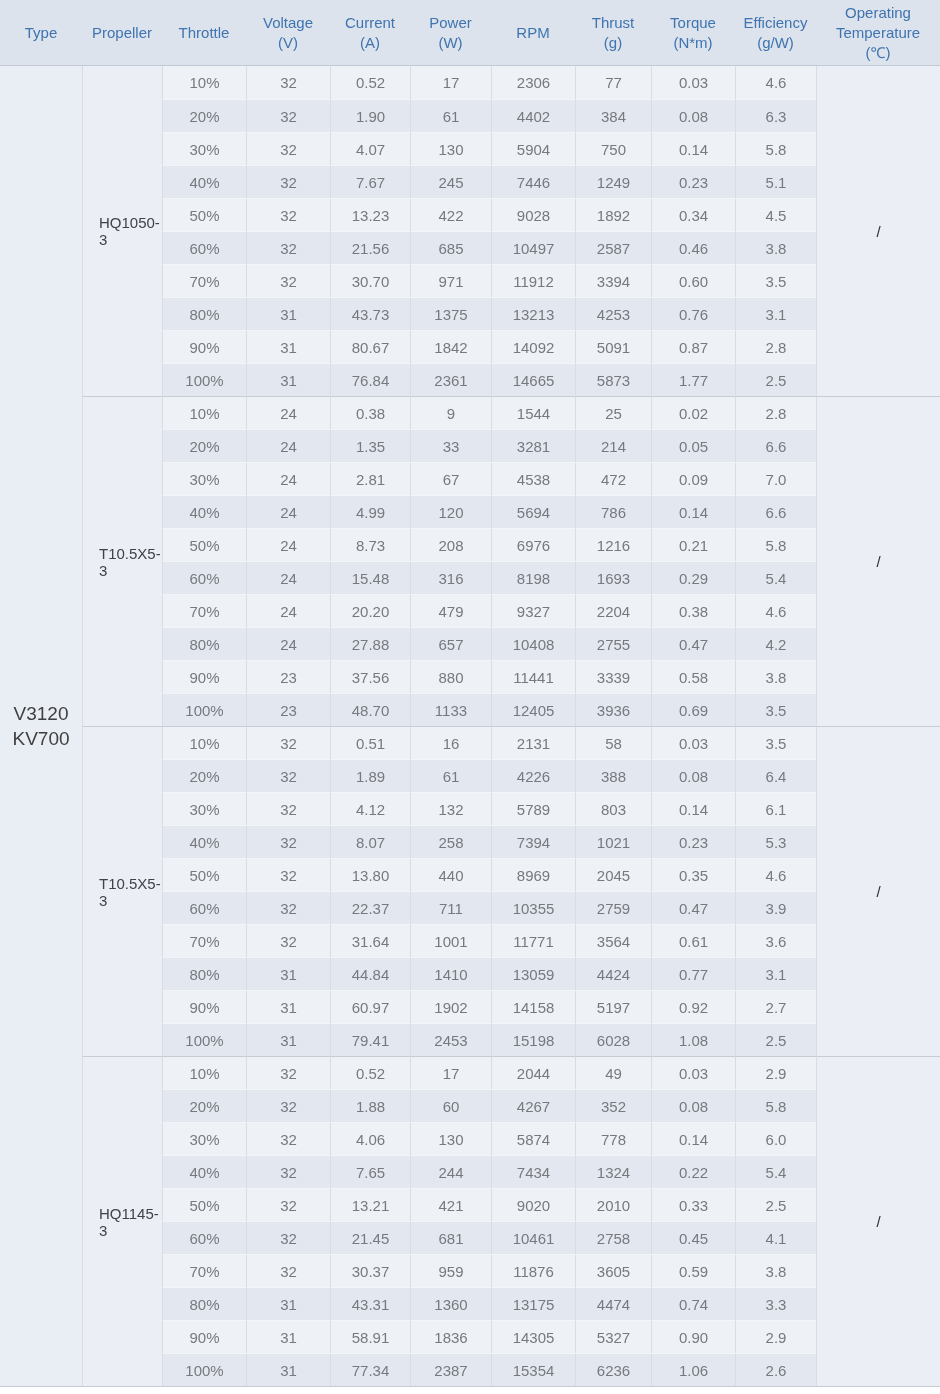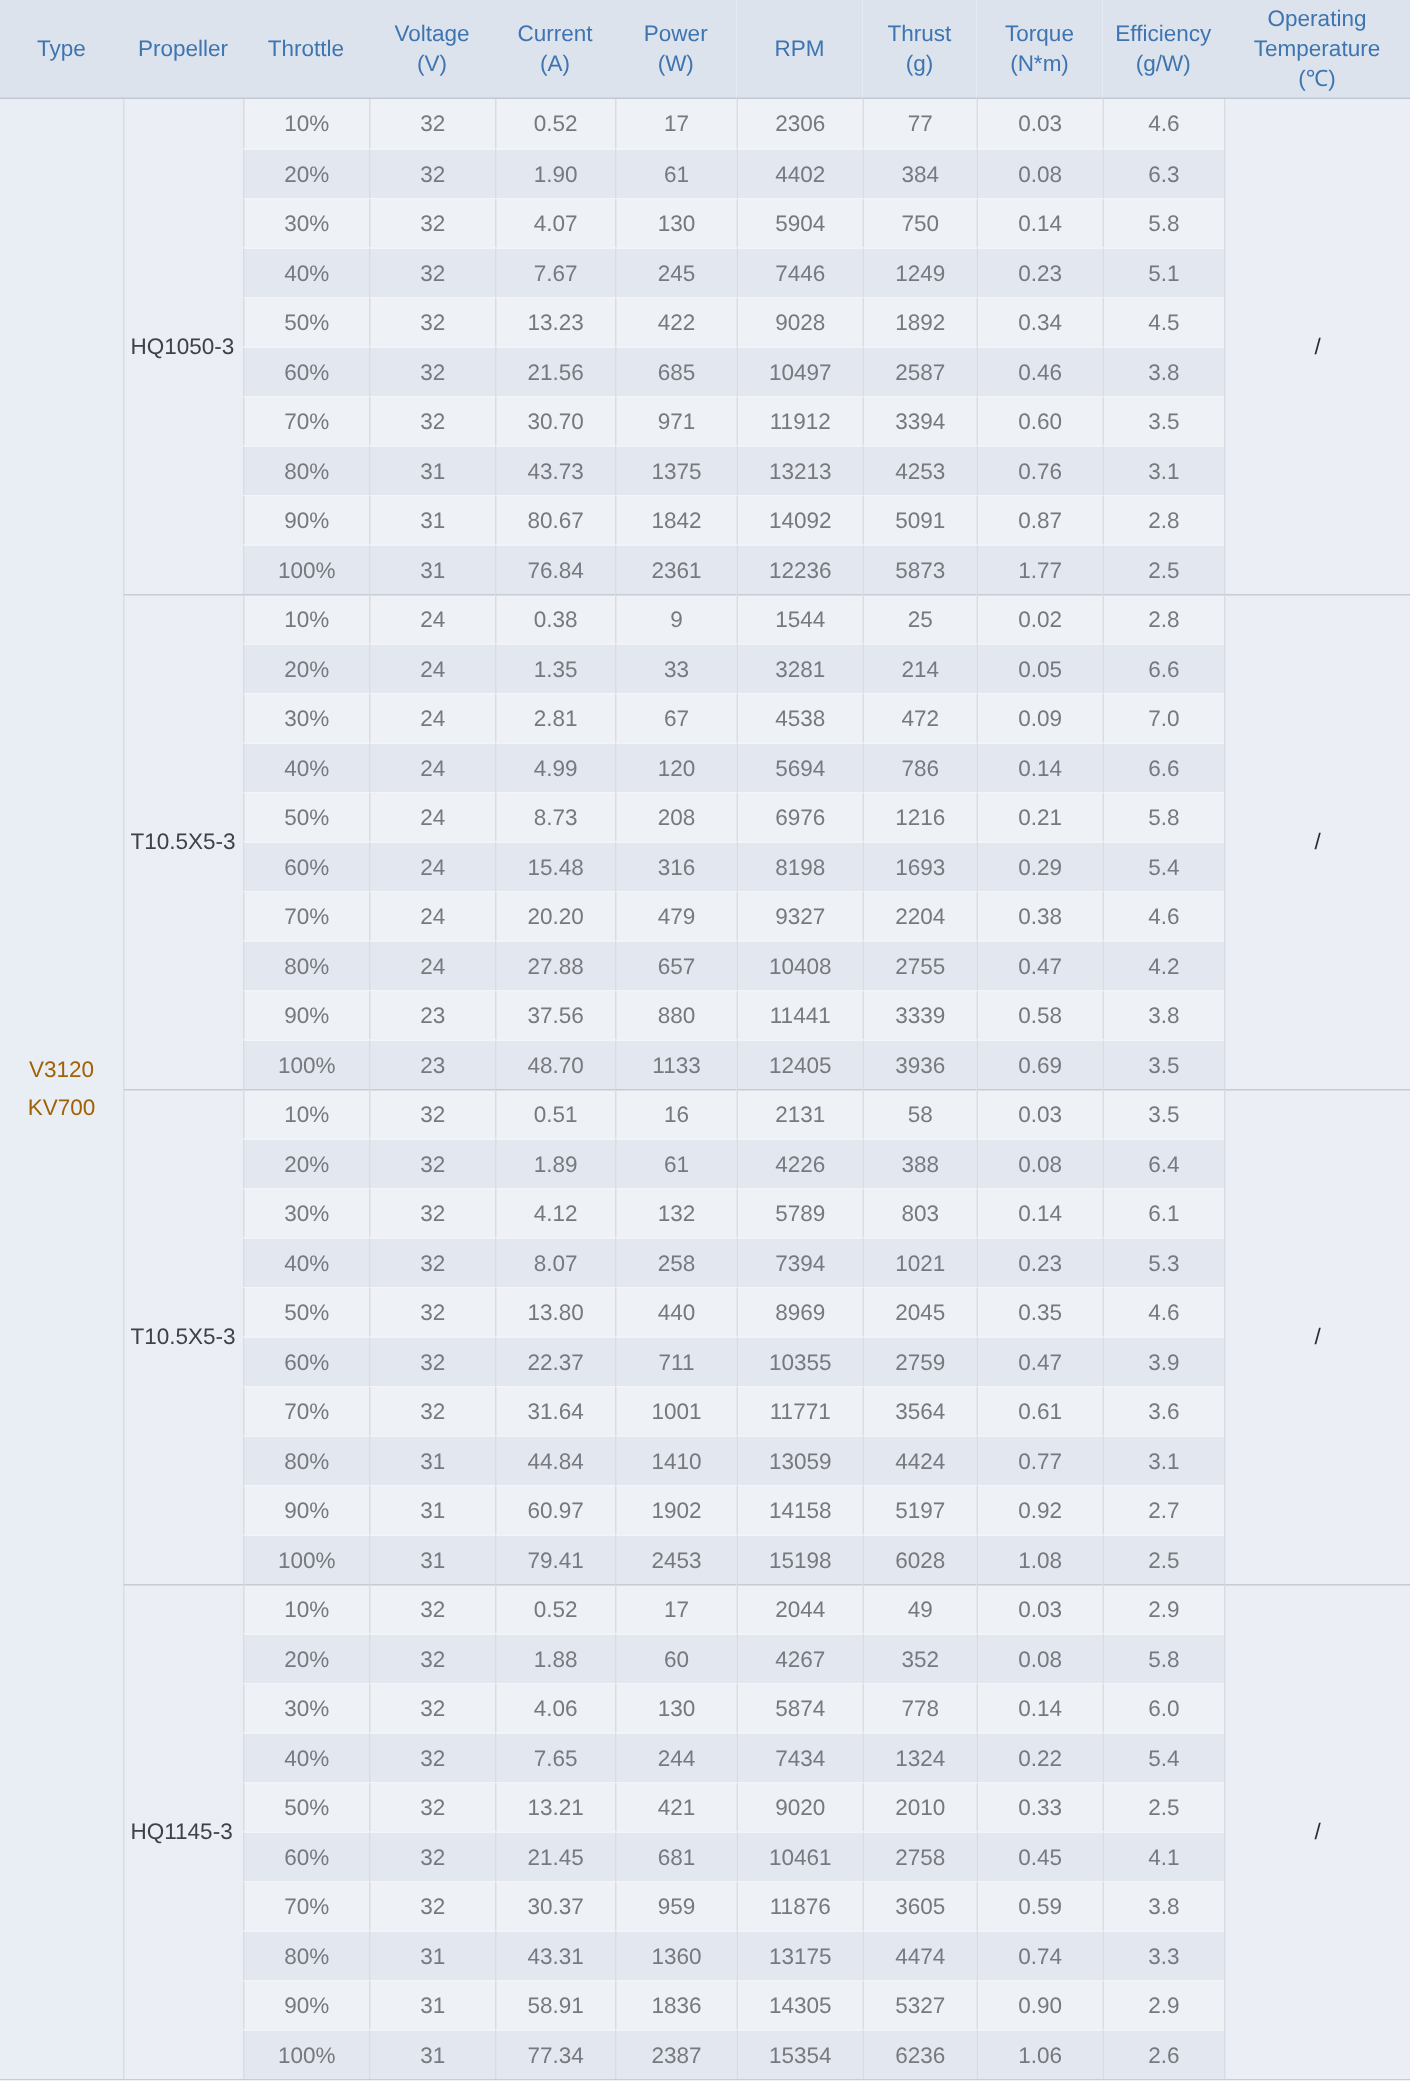--- a/index.html
+++ b/index.html
@@ -42,30 +42,30 @@
   td.data { border-left: 1px solid #d9dce2; }
   tr.light td.data { background: #eef1f6; }
   tr.dark  td.data { background: #e3e8f0; }
   tr.sub td.data { border-top: 1px solid #f2f4f8; }
   tr.group-first td.data,
   tr.group-first td.prop-cell,
   tr.group-first td.temp-cell { border-top: 1px solid #c6ccd4; }
 
   td.type-cell {
     background: #e9eef5;
-    color: #a16207;
-    font-size: 15px;
+    color: #404040;
+    font-size: 19px;
     line-height: 25px;
     text-align: center;
   }
   td.prop-cell {
     background: #ebeff5;
     border-left: 1px solid #d9dce2;
     text-align: left;
-    padding-left: 4px;
+    padding-left: 16px;
     color: #3f4247;
     font-size: 15px;
   }
   td.temp-cell {
     background: #ebeff5;
     border-left: 1px solid #d9dce2;
     color: #2b2d30;
     font-size: 15px;
   }
 </style>
@@ -193,21 +193,21 @@
         <td class="data">14092</td>
         <td class="data">5091</td>
         <td class="data">0.87</td>
         <td class="data">2.8</td>
       </tr>
       <tr class="dark sub">
         <td class="data">100%</td>
         <td class="data">31</td>
         <td class="data">76.84</td>
         <td class="data">2361</td>
-        <td class="data">12236</td>
+        <td class="data">14665</td>
         <td class="data">5873</td>
         <td class="data">1.77</td>
         <td class="data">2.5</td>
       </tr>
       <tr class="light group-first">
         <td rowspan="10" class="prop-cell">T10.5X5-3</td>
         <td class="data">10%</td>
         <td class="data">24</td>
         <td class="data">0.38</td>
         <td class="data">9</td>

